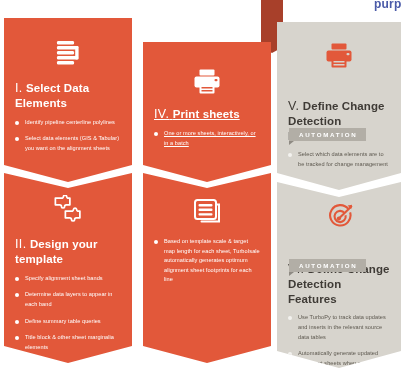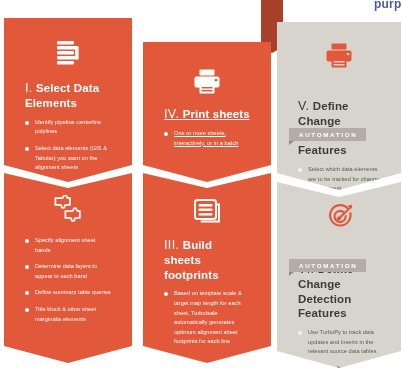--- a/index.html
+++ b/index.html
@@ -27,21 +27,21 @@
     position:absolute;left:261px;top:47px;width:22px;height:6px;
     background:#a8402a;
     clip-path:polygon(0 0,100% 0,50% 100%);
   }
 
   
   .panel{
     position:absolute;
     box-sizing:border-box;
     clip-path:polygon(0 0,100% 0,100% calc(100% - 17px),50% 100%,0 calc(100% - 17px));
-    padding:0 21px;
+    padding:0 11px;
   }
   .panel.notch-top{
     clip-path:polygon(0 0,50% 15px,100% 0,100% calc(100% - 17px),50% 100%,0 calc(100% - 17px));
   }
   .panel.orange{background:#e2583a;color:#ffffff;}
   .panel.grey{background:#d7d4cd;color:#58534c;}
 
   
   .icon-wrap{
     width:100%;display:flex;justify-content:center;align-items:center;
@@ -142,20 +142,21 @@
   <div class="panel orange notch-top" id="panel-2">
     <div class="icon-wrap">
       <svg width="31" height="28" viewBox="0 0 31 28">
         <g fill="none" stroke="#ffffff" stroke-width="2.1" stroke-linejoin="round">
           <path d="M3.5 3.2h7.2a2 2 0 0 0 2.6-2.1 2.1 2.1 0 0 1 4 0 2 2 0 0 0 2.6 2.1h1.3v8.1h-4.4a2 2 0 0 0-2 2.4 2 2 0 0 1-3.9 0 2 2 0 0 0-2-2.4H3.5z" transform="translate(-0.5 0.5) scale(0.82)"></path>
           <path d="M3.5 3.2h7.2a2 2 0 0 0 2.6-2.1 2.1 2.1 0 0 1 4 0 2 2 0 0 0 2.6 2.1h1.3v8.1h-4.4a2 2 0 0 0-2 2.4 2 2 0 0 1-3.9 0 2 2 0 0 0-2-2.4H3.5z" transform="translate(9.5 13.5) scale(0.82)"></path>
         </g>
       </svg>
     </div>
     <div class="body">
+      <div class="p-head"><span class="num">II.</span> <span>Design your template</span></div>
       <ul class="bul">
         <li>Specify alignment sheet bands</li>
         <li>Determine data layers to appear in each band</li>
         <li>Define summary table queries</li>
         <li>Title block &amp; other sheet marginalia elements</li>
       </ul>
     </div>
   </div>
 
   <div class="panel orange" id="panel-4">
@@ -191,21 +192,20 @@
           <rect x="6.5" y="7" width="14" height="2.4" rx="1"></rect>
           <rect x="6.5" y="11.6" width="14" height="2.4" rx="1"></rect>
           <rect x="6.5" y="16.2" width="14" height="2.4" rx="1"></rect>
         </g>
         <g fill="none" stroke="#ffffff" stroke-width="2" stroke-linecap="round">
           <path d="M24 7.5h3v17H9.5"></path>
         </g>
       </svg>
     </div>
     <div class="body">
-      <div class="p-head"><span class="num">III.</span> <span>Build sheets footprints</span></div>
       <ul class="bul">
         <li>Based on template scale &amp; target map length for each sheet, TurboIsale automatically generates optimum alignment sheet footprints for each line</li>
       </ul>
     </div>
   </div>
 
   <div class="panel grey" id="panel-5">
     <div class="icon-wrap">
       <svg width="30" height="27" viewBox="0 0 30 27">
         <g fill="#e2583a">

